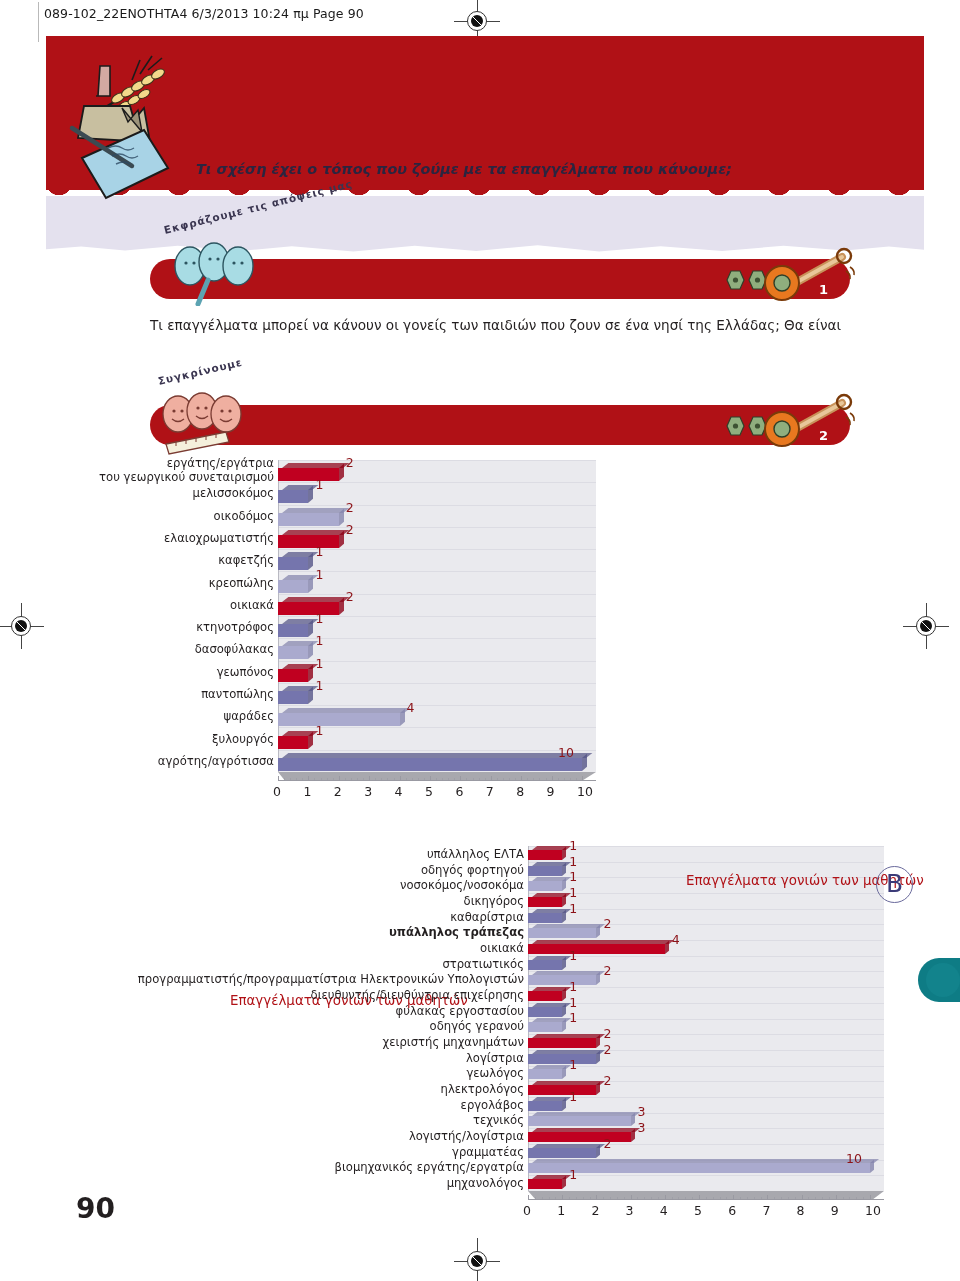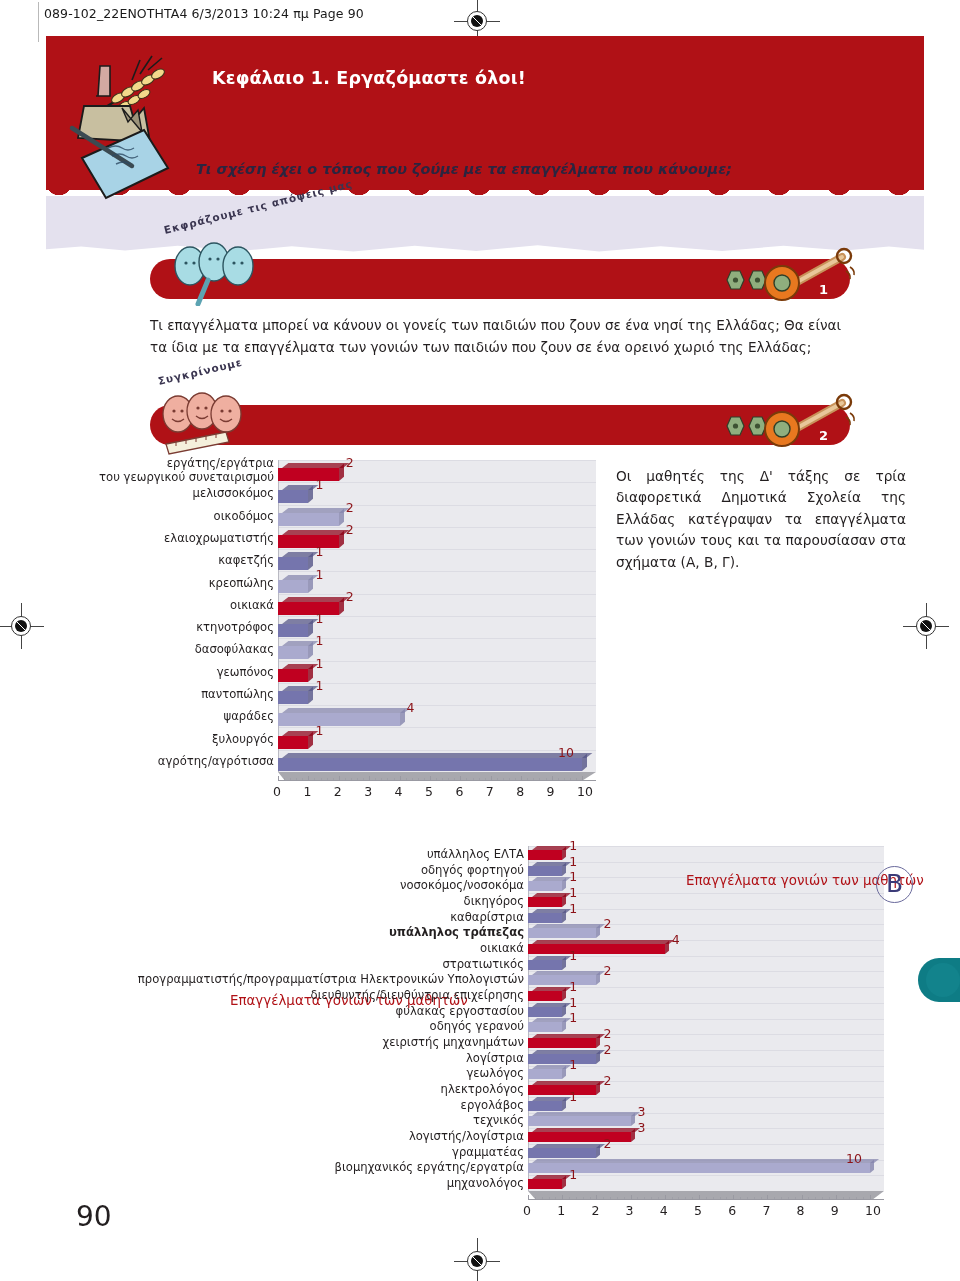--- a/index.html
+++ b/index.html
@@ -142,21 +142,21 @@
   }
   .chart-legend .lg-circle {
     position: absolute; right: 0; top: -2px; width: 37px; height: 37px;
     border: 1.6px solid #6a6a9c; border-radius: 50%;
     color: #3b3b78; font-size: 25px; text-align: center; line-height: 34px;
   }
 
   
   .pageno {
     position: absolute; left: 76px; top: 1192px;
-    font-size: 28px; color: #231f20; font-weight: normal; margin-top: 8px;
+    font-size: 28px; color: #231f20; font-weight: bold;
   }
   
   .teal-blob {
     position: absolute; right: 0px; top: 958px; width: 42px; height: 44px;
     background: #0E7C85; border-radius: 60% 0 0 60%;
   }
   .teal-blob2 {
     position: absolute; right: 0px; top: 963px; width: 34px; height: 34px;
     background: #12838C; border-radius: 50%;
   }
@@ -192,21 +192,20 @@
       <div class="h"></div>
       <div class="ring"></div>
       <div class="dot"></div>
   </div>
 
   <div class="lilac-band2"></div>
   <div class="header-band"></div>
   <div class="scallop"></div>
   <div class="lilac-bottom-wave"></div>
 
-  <div class="chapter-title">Κεφάλαιο 1. Εργαζόμαστε όλοι!</div>
   <div class="intro-q">
     <div>Τι σχέση έχει ο τόπος που ζούμε με τα επαγγέλματα που κάνουμε;</div>
   </div>
 
   <svg class="illus-tl" viewBox="0 0 160 185">
     <g>
       <path d="M60 70 L120 34" stroke="#1b1b1b" stroke-width="2.2" fill="none"></path>
       <g fill="#F2D98B" stroke="#3a3018" stroke-width="1">
         <ellipse cx="74" cy="60" rx="7" ry="4" transform="rotate(-30 74 60)"></ellipse>
         <ellipse cx="84" cy="54" rx="7" ry="4" transform="rotate(-30 84 54)"></ellipse>
@@ -278,21 +277,20 @@
         <circle cx="58" cy="23" r="1.6"></circle>
       <circle cx="74" cy="27" r="1.6"></circle>
         <circle cx="82" cy="27" r="1.6"></circle>
       </g>
     <path d="M48 44 L38 68" stroke="#5ca3b2" stroke-width="5" stroke-linecap="round" fill="none"></path>
   </svg>
   <div class="ribbon-label" style="left:164px; top:224px; transform: rotate(-14deg); transform-origin: left center;">Εκφράζουμε τις απόψεις μας</div>
 
   <div class="act-text" id="act1-text">
     <div>Τι επαγγέλματα μπορεί να κάνουν οι γονείς των παιδιών που ζουν σε ένα νησί της Ελλάδας; Θα είναι</div>
-    <div>τα ίδια με τα επαγγέλματα των γονιών των παιδιών που ζουν σε ένα ορεινό χωριό της Ελλάδας;</div>
   </div>
 
   <div class="ribbon" id="ribbon2">
     <svg class="bolts" viewBox="0 0 72 22">
       <g fill="#8FAE7E" stroke="#2f3f28" stroke-width="1.2">
         <polygon points="5,2 14,2 18,11 14,20 5,20 1,11"></polygon>
         <polygon points="27,2 36,2 40,11 36,20 27,20 23,11"></polygon>
         <polygon points="49,2 58,2 62,11 58,20 49,20 45,11"></polygon>
       </g>
       <g fill="#3d5233">
@@ -817,15 +815,14 @@
       <div class="lg-circle" style="left:176px; right:auto; top:-6px;">Β</div>
     </div>
   </div>
 
   <div class="teal-blob"></div>
   <div class="teal-blob2"></div>
 
   <div class="pageno">90</div>
 
 <div class="right-col">
-      <p>Οι μαθητές της Δ' τάξης σε τρία διαφορετικά Δημοτικά Σχολεία της Ελλάδας κατέγραψαν τα επαγγέλματα των γονιών τους και τα παρουσίασαν στα σχήματα (Α, Β, Γ).</p>
     </div>
   </div>
 
 </body></html>

